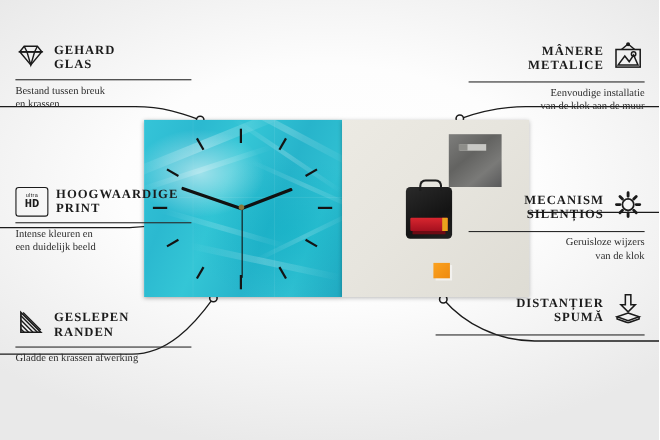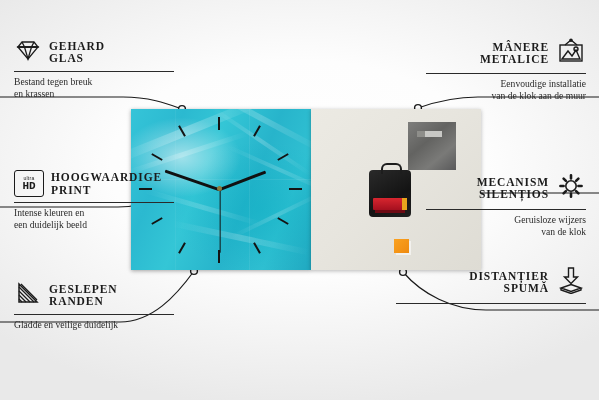--- a/index.html
+++ b/index.html
@@ -139,21 +139,21 @@
           <path d="M4 9 L14 21 L24 9 Z"></path>
           <path d="M4 9 L8 4 L20 4 L24 9 Z"></path>
           <path d="M8 4 L10.5 9 L14 21 L17.5 9 L20 4"></path>
           <path d="M4 9 L24 9"></path>
         </svg>
       </span>
       <div class="feat-title">GEHARD
 GLAS</div>
     </div>
     <div class="rule"></div>
-    <div class="feat-desc">Bestand tegen breuk
+    <div class="feat-desc">Bestand tussen breuk
 en krassen</div>
   </div>
 
   <div class="feature" style="left:14px;top:170px;width:160px;">
     <div class="feat-head">
       <span class="icon" style="width:28px;height:25px;border:1.4px solid #1b1b1b;border-radius:3px;
                    display:flex;flex-direction:column;align-items:center;justify-content:center;line-height:1;">
         <span style="font-size:5px;letter-spacing:.3px;font-family:'Liberation Sans',sans-serif;color:#1b1b1b;">ultra</span>
         <span style="font-size:11px;font-weight:bold;font-family:Liberation Mono, monospace;color:#1b1b1b;">HD</span>
       </span>
@@ -170,21 +170,21 @@
       <span class="icon">
         <svg width="28" height="24" viewBox="0 0 28 24" stroke="#1b1b1b" stroke-width="1.5" fill="none">
           <path d="M5 3 L5 21 L23 21 Z" fill="none"></path>
           <path d="M5 6 L20 21 M5 10 L16 21 M5 14 L12 21 M5 18 L8 21 M7 3 L23 19" stroke-width="1.3"></path>
         </svg>
       </span>
       <div class="feat-title">GESLEPEN
 RANDEN</div>
     </div>
     <div class="rule"></div>
-    <div class="feat-desc">Gladde en veilige duidelijk</div>
+    <div class="feat-desc">Gladde en krassen afwerking</div>
   </div>
 
   <div class="feature" style="left:426px;top:38px;width:160px;">
     <div class="feat-head right">
       <div class="feat-title right">MÂNERE
 METALICE</div>
       <span class="icon">
         <svg width="30" height="26" viewBox="0 0 30 26" stroke="#1b1b1b" stroke-width="1.4" fill="none">
           <path d="M15 2 L9 7 M15 2 L21 7"></path>
           <circle cx="15" cy="2.2" r="1.1" fill="#1b1b1b"></circle>

